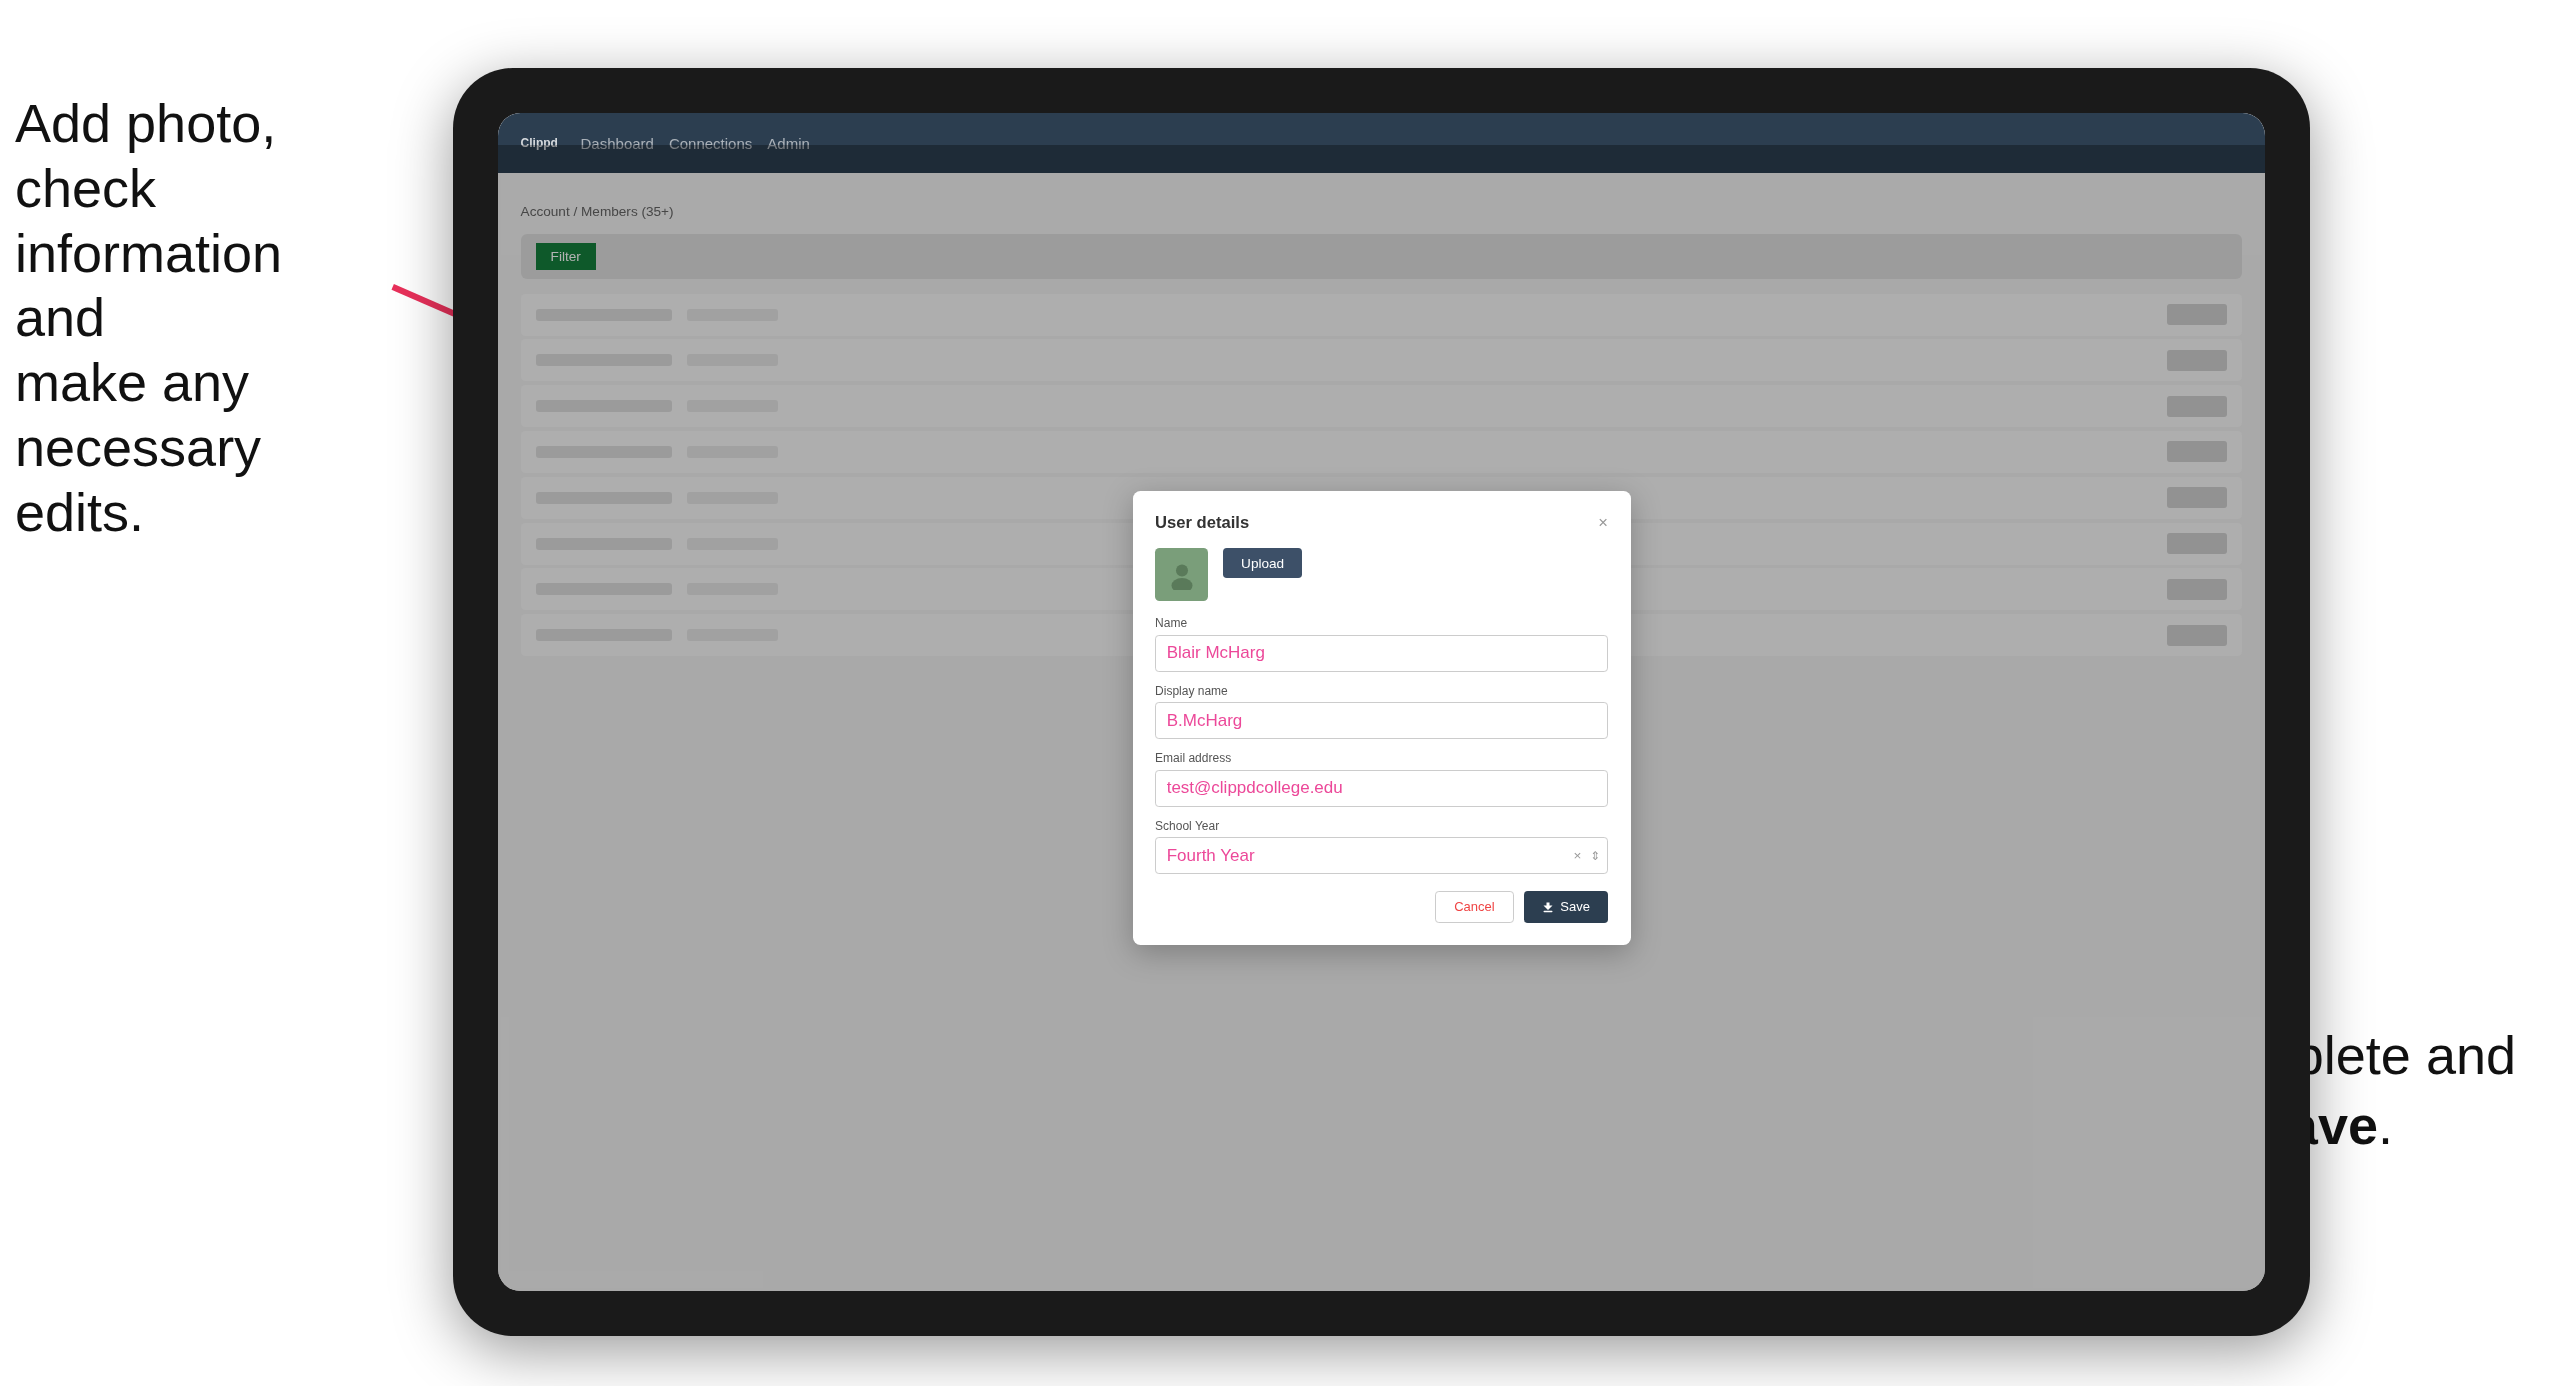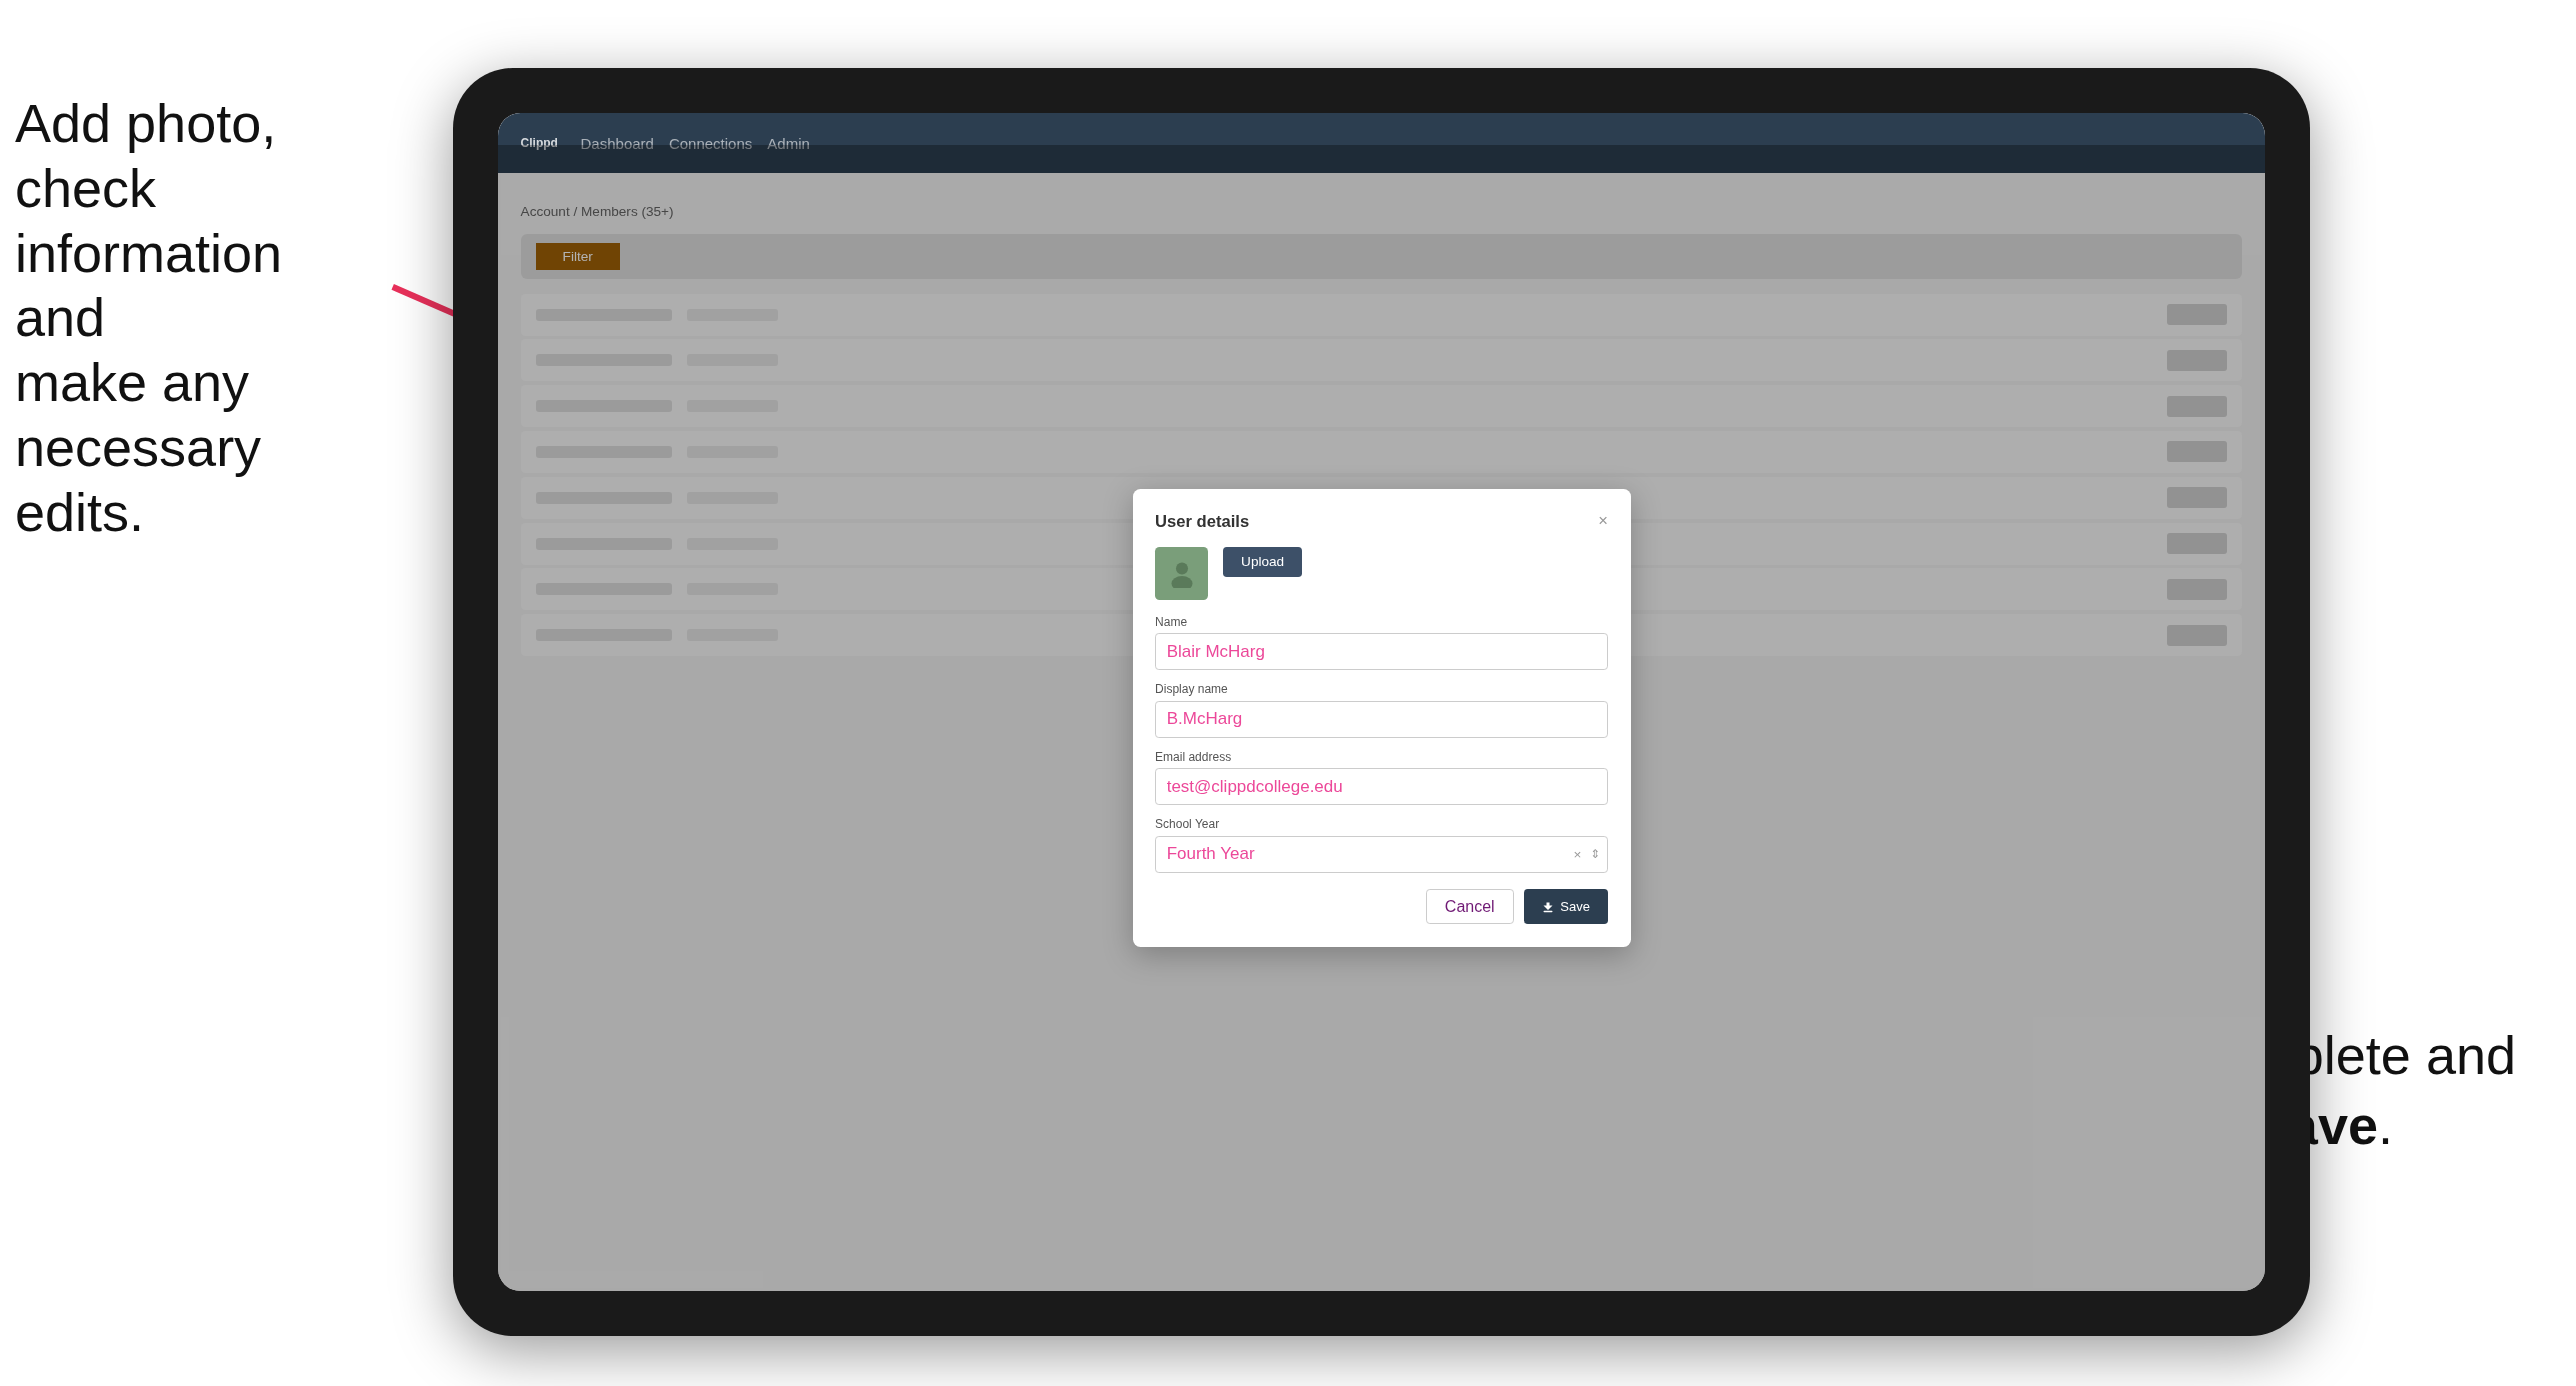--- a/index.html
+++ b/index.html
@@ -123,22 +123,22 @@
     .filter-bar {
       height: 45px;
       background: #e0e0e0;
       border-radius: 6px;
       display: flex;
       align-items: center;
       padding: 0 15px;
       gap: 11.3px;
     }
     .filter-btn {
-      padding: 6px 27px;
-      background: #a16207;
+      padding: 6px 15px;
+      background: #15803d;
       color: white;
       border-radius: 0;
       font-size: 13.6px;
     }
     .list-rows {
       display: flex;
       flex-direction: column;
       gap: 3.8px;
       opacity: 0.5;
     }
@@ -280,24 +280,24 @@
     }
     .modal-footer {
       display: flex;
       justify-content: flex-end;
       gap: 10.6px;
       margin-top: 16.6px;
     }
     .cancel-btn {
       padding: 7.5px 18px;
       background: white;
-      color: #701a75;
+      color: #ef4444;
       border: 0.8px solid #ccc;
       border-radius: 3.8px;
-      font-size: 16px;
+      font-size: 13px;
       cursor: pointer;
     }
     .save-btn {
       padding: 7.5px 18px;
       background: #2c3e50;
       color: white;
       border: none;
       border-radius: 3.8px;
       font-size: 13px;
       cursor: pointer;

